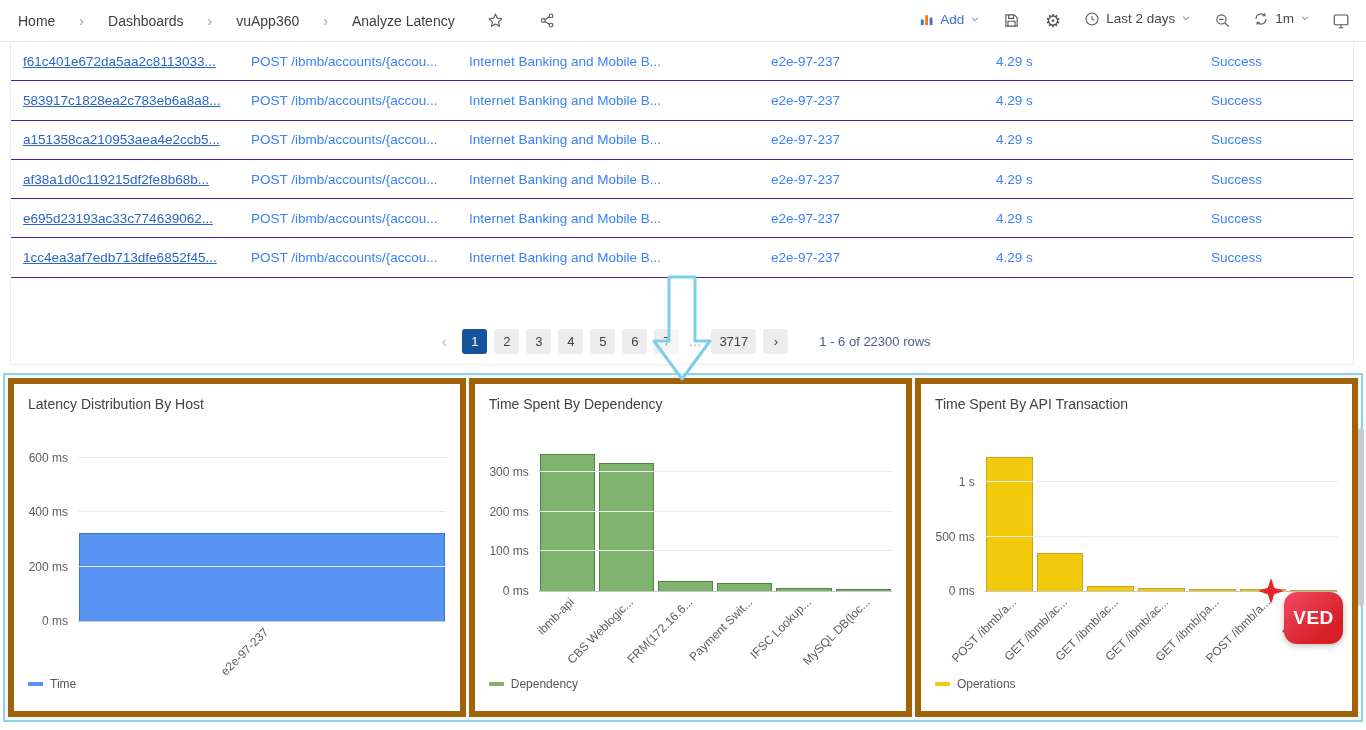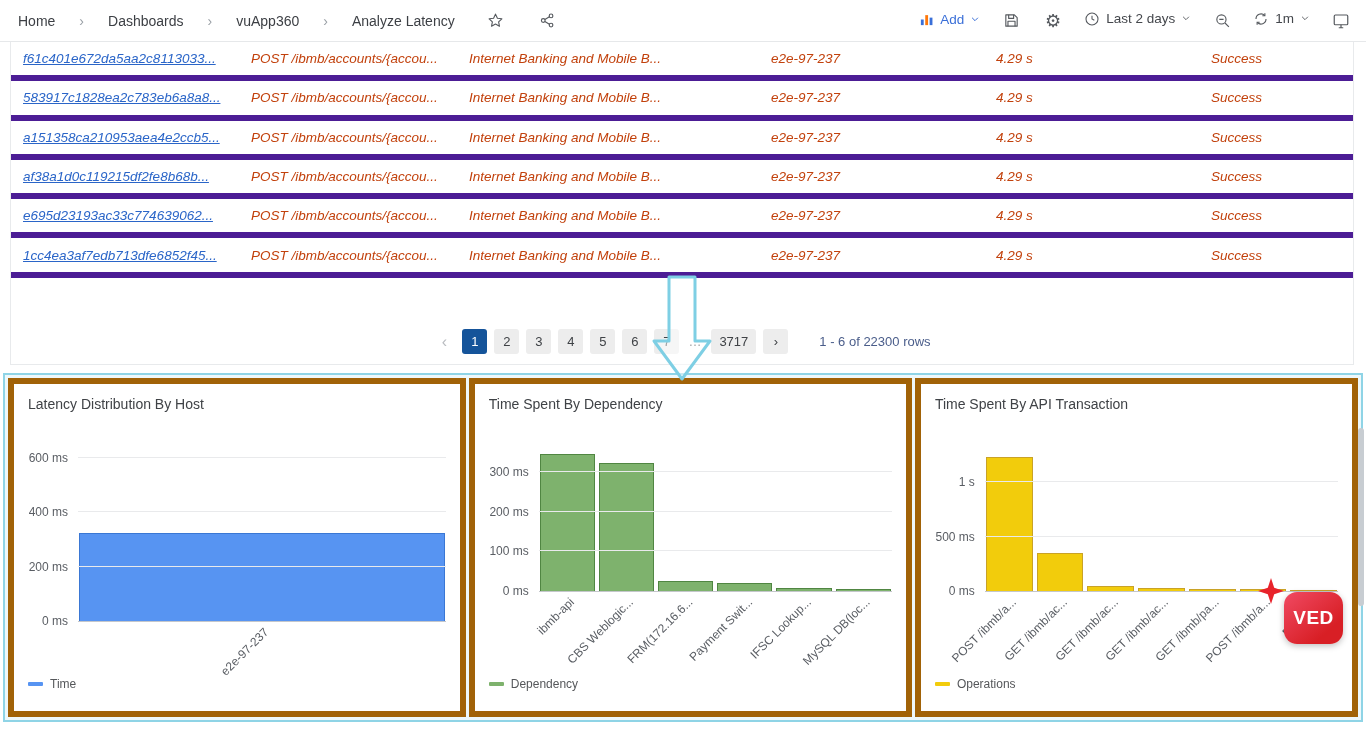--- a/index.html
+++ b/index.html
@@ -29,25 +29,25 @@
   .gear-glyph{ font-size:18px; color:#55595e; line-height:1; }
   
   .table-card{
     position:absolute; top:42px; left:10px; right:12px; height:323px;
     background:#fff; border:1px solid #e8eaec; border-top:none;
   }
   .trow{
     display:grid;
     grid-template-columns:228px 218px 302px 225px 215px 1fr;
     align-items:center; height:39.3px;
-    border-bottom:6px solid #4c1d95;
-    padding-left:12px; font-size:13.5px;font-style:italic;
+    border-bottom:1px solid #4c1d95;
+    padding-left:12px; font-size:13.5px;
   }
   .trace{ color:#2a65c8; text-decoration:underline; cursor:pointer; overflow:hidden; white-space:nowrap;}
-  .cell{ color:#c2410c; overflow:hidden; white-space:nowrap; padding-right:10px;}
+  .cell{ color:#3b82f6; overflow:hidden; white-space:nowrap; padding-right:10px;}
   
   .pager-wrap{
     position:absolute; left:0; right:0; bottom:10px;
     display:flex; align-items:center; justify-content:center; gap:7px;
     font-size:13px;
   }
   .page{
     min-width:25px; height:25px; border:none; border-radius:3px;
     background:#ededed; color:#3f4246; font-size:13px; cursor:pointer;
     display:inline-flex; align-items:center; justify-content:center; padding:0 8px;

